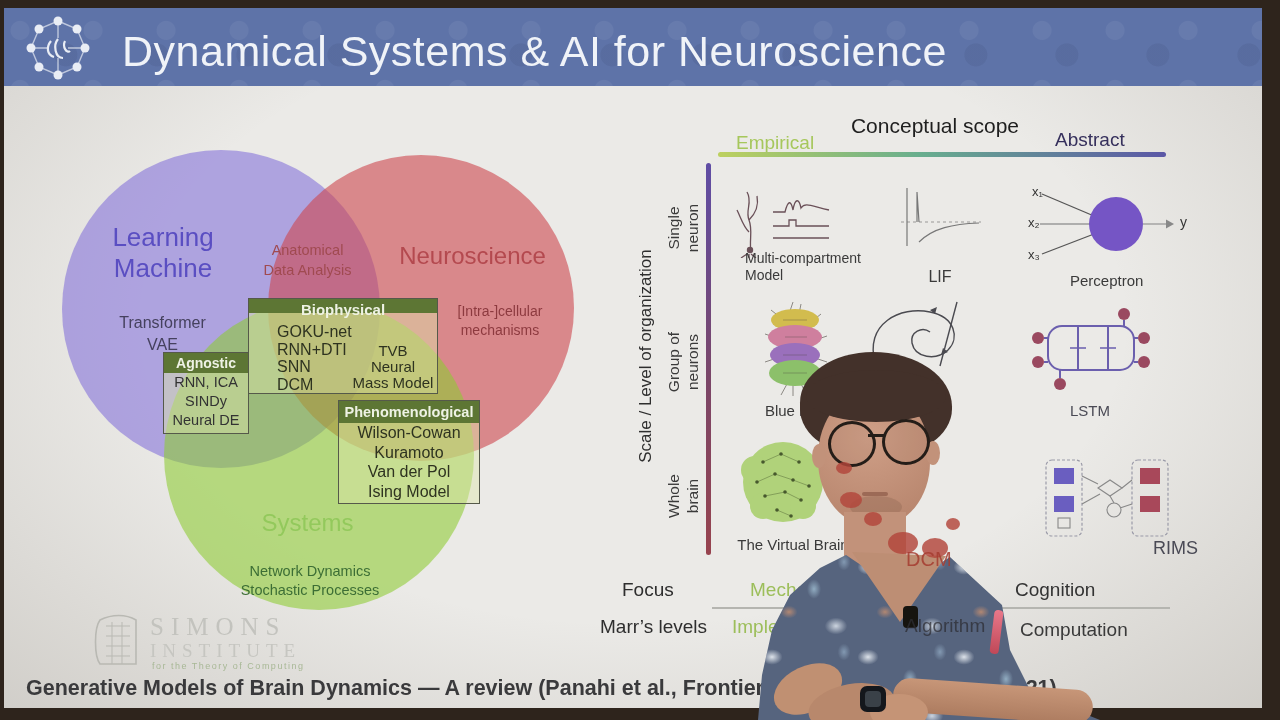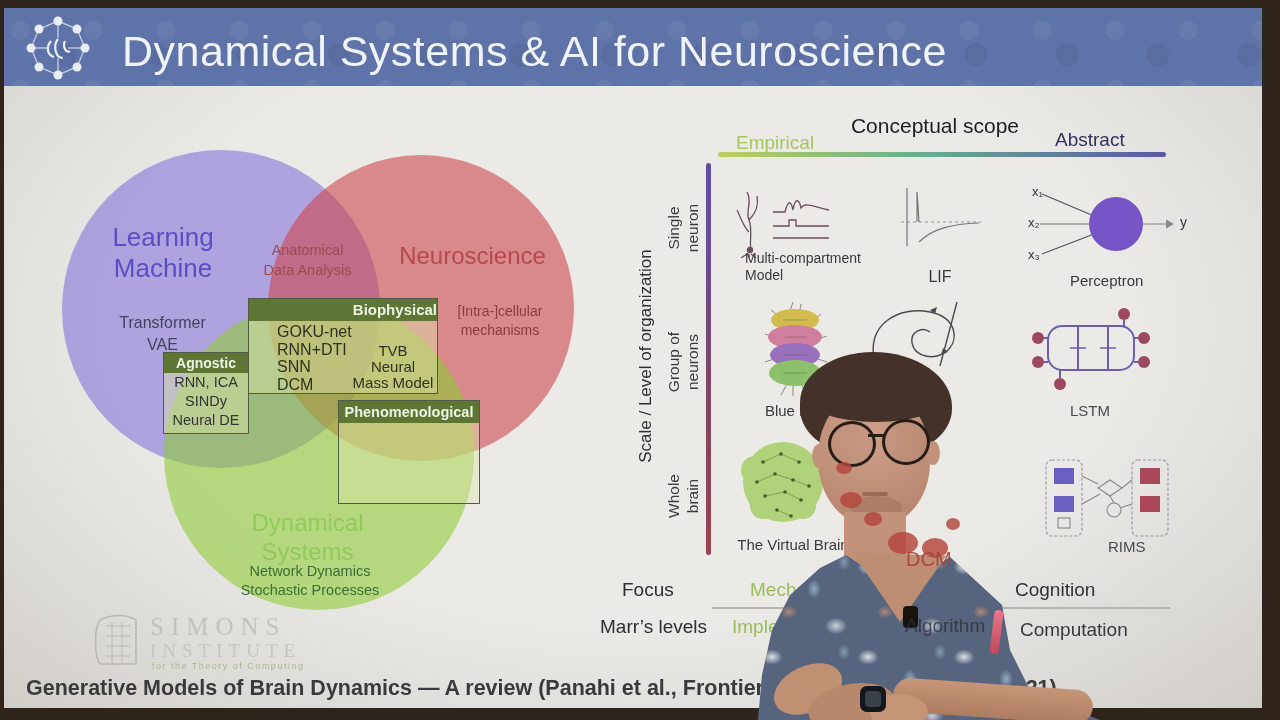--- a/index.html
+++ b/index.html
@@ -92,53 +92,58 @@
     <div>Data Analysis</div>
   </div>
 
   <div class="vlab" style="left:395px;top:242px;width:155px;font-size:24px;color:#b4494f;">Neuroscience</div>
   <div class="vlab" style="left:440px;top:302px;width:120px;font-size:14px;line-height:19px;color:#8d3a3f;">
     <div>[Intra-]cellular</div>
     <div>mechanisms</div>
   </div>
 
   <div class="vlab" style="left:235px;top:508px;width:145px;font-size:24px;line-height:29px;color:#93c95c;">
-    <div>Dynamical</div>
     <div>Systems</div>
   </div>
   <div class="vlab" style="left:215px;top:562px;width:190px;font-size:14.5px;line-height:19px;color:#3c6e35;">
     <div>Network Dynamics</div>
     <div>Stochastic Processes</div>
   </div>
 
   <div class="vbox" style="left:163px;top:352px;width:84px;height:80px;">
     <span class="hd" style="height:20px;line-height:20px;font-size:14px;">Agnostic</span>
     <div style="text-align:center;font-size:14.5px;line-height:19px;color:#333;">
       <div>RNN, ICA</div>
       <div>SINDy</div>
       <div>Neural DE</div>
     </div>
   </div>
 
   <div class="vbox" style="left:248px;top:298px;width:188px;height:94px;">
-    <span class="hd" style="height:22px;line-height:22px;font-size:15px;text-align:right;">Biophysical</span>
+    <span class="hd" style="height:14px;line-height:22px;font-size:15px;">Biophysical</span>
     <div class="abs" style="left:0;top:24px;width:102px;text-align:left;font-size:16px;line-height:17.5px;color:#2e3320;margin-left:28px;">
       <div>GOKU-net</div>
       <div>RNN+DTI</div>
       <div>SNN</div>
       <div>DCM</div>
     </div>
     <div class="abs" style="left:102px;top:44px;width:84px;text-align:center;font-size:15px;line-height:16px;color:#2e3320;">
       <div>TVB</div>
       <div>Neural Mass Model</div>
     </div>
   </div>
 
   <div class="vbox" style="left:338px;top:400px;width:140px;height:102px;">
     <span class="hd" style="height:22px;line-height:22px;font-size:14.5px;">Phenomenological</span>
+    <div style="text-align:center;font-size:16px;line-height:19.5px;color:#2e3320;">
+      <div>Wilson-Cowan</div>
+      <div>Kuramoto</div>
+      <div>Van der Pol</div>
+      <div>Ising Model</div>
+    </div>
   </div>
 </div>
 
 <div>
   <div class="abs" style="left:820px;top:114px;width:230px;text-align:center;font-size:21px;color:#1e1e1e;">Conceptual scope</div>
   <div class="abs" style="left:736px;top:132px;font-size:19px;color:#a6c75c;">Empirical</div>
   <div class="abs" style="left:1055px;top:129px;font-size:19px;color:#36305c;">Abstract</div>
   <div class="abs" style="left:718px;top:152px;width:448px;height:5px;border-radius:3px;background:linear-gradient(90deg,#bdd05f,#68ae8e 45%,#5b57a6);"></div>
   <div class="abs" style="left:706px;top:163px;width:5px;height:392px;border-radius:3px;background:linear-gradient(180deg,#5f4da5,#7a4668 55%,#97434e);"></div>
 
@@ -275,21 +280,21 @@
         <rect x="100" y="44" width="20" height="16"></rect>
       </g>
     <g stroke="#888" stroke-width="1.1" fill="none">
       <rect x="18" y="66" width="12" height="10"></rect>
       <path d="M58 36 L70 28 L82 36 L70 44 Z"></path>
       <circle cx="74" cy="58" r="7"></circle>
       <path d="M42 24 L58 32 M42 52 L60 42 M82 36 L92 28 M80 56 L92 52 M70 44 L74 51"></path>
     </g>
   </svg>
   <div class="cell-label" style="left:733px;top:536px;width:120px;text-align:center;font-size:15px;">The Virtual Brain</div>
-  <div class="cell-label" style="left:1108px;top:538px;width:90px;text-align:left;font-size:15px;color:#4a4a55;">RIMS</div>
+  <div class="cell-label" style="left:1108px;top:538px;width:90px;text-align:right;font-size:18px;color:#4a4a55;">RIMS</div>
 
   <div class="abs" style="left:622px;top:579px;font-size:19px;color:#2e2e2e;">Focus</div>
   <div class="abs" style="left:750px;top:579px;font-size:19px;color:#9cbe5a;">Mechanism</div>
   <div class="abs" style="left:1015px;top:579px;font-size:19px;color:#333;">Cognition</div>
   <div class="abs" style="left:712px;top:607px;width:458px;height:2px;background:#b5b5b0;"></div>
   <div class="abs" style="left:600px;top:616px;font-size:19px;color:#2e2e2e;">Marr’s levels</div>
   <div class="abs" style="left:732px;top:616px;font-size:19px;color:#9cbe5a;">Implementation</div>
   <div class="abs" style="left:1020px;top:619px;font-size:19px;color:#3a3a3a;">Computation</div>
 </div>
 

